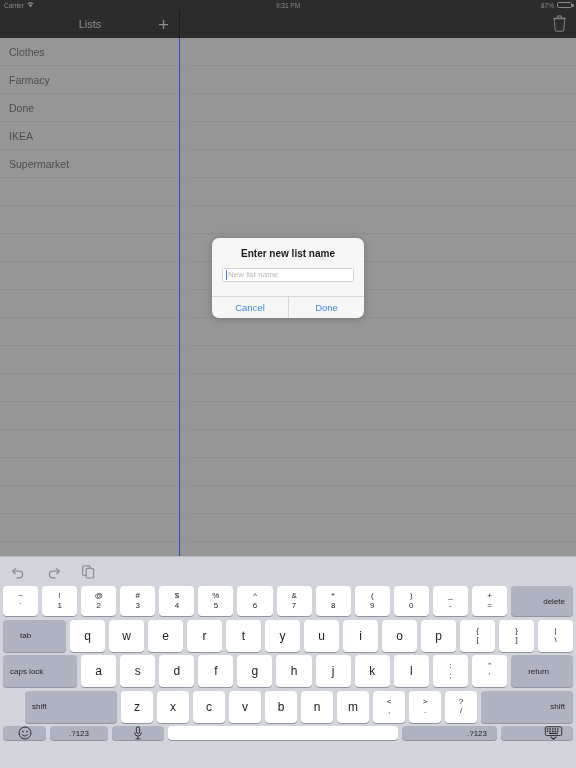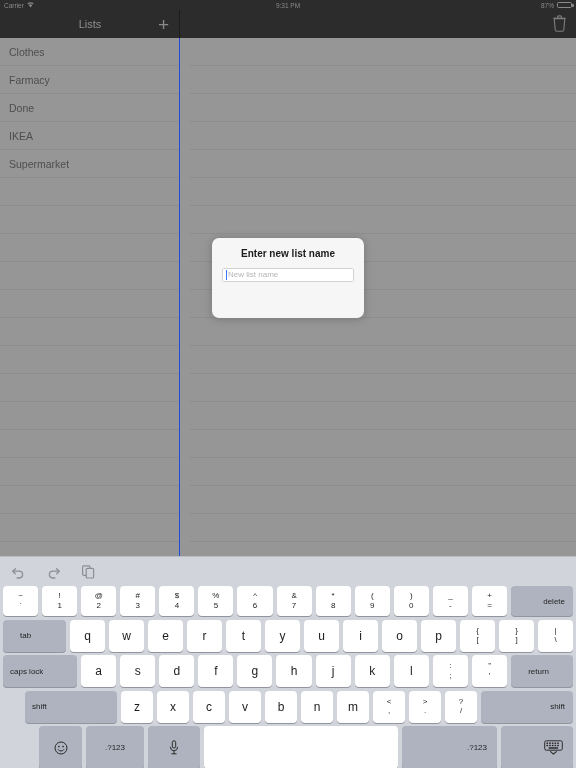--- a/index.html
+++ b/index.html
@@ -177,21 +177,21 @@
     font-size: 8px;
     color: #1f1f1f;
   }
   .key .sup { font-size: 8px; line-height: 1.05; }
   .key .sub { font-size: 8px; line-height: 1.05; }
   .key.letter { font-size: 12px; }
   .row1 { height: 30px; }
   .row2 { height: 32px; }
   .row3 { height: 32px; }
   .row4 { height: 32px; padding-left: 25px; }
-  .row5 { height: 43px; margin-left: 36px; }
+  .row5 { height: 14px; }
   .key.pair { justify-content: center; gap: 1px; }
   .key.tab      { flex: 0 0 63px; align-items: flex-start; padding-left: 17px; justify-content: center; }
   .key.delete   { flex: 0 0 62px; align-items: flex-end;   padding-right: 8px; justify-content: center; }
   .key.caps     { flex: 0 0 74px; align-items: flex-start; padding-left: 7px; justify-content: center; }
   .key.return   { flex: 0 0 62px; align-items: flex-end;   padding-right: 24px; justify-content: center; }
   .key.shift-l  { flex: 0 0 92px; align-items: flex-start; padding-left: 7px; justify-content: center; }
   .key.shift-r  { flex: 0 0 92px; align-items: flex-end;   padding-right: 8px; justify-content: center; }
   .key.emoji    { flex: 0 0 43px; }
   .key.num-l    { flex: 0 0 58px; }
   .key.mic      { flex: 0 0 52px; }
@@ -295,20 +295,24 @@
       </div>
   </div>
 
   <div class="alert">
     <div class="alert-title">Enter new list name</div>
     <div class="alert-field-wrap">
       <div class="alert-field">
         <span class="caret"></span>
         <span class="alert-placeholder">New list name</span>
       </div>
+    </div>
+    <div class="alert-buttons">
+      <div class="alert-btn">Cancel</div>
+      <div class="alert-btn">Done</div>
     </div>
   </div>
 
   <div class="keyboard">
 
     <div class="kb-toolbar">
       <div class="kb-tool">
         <svg width="15" height="15" viewBox="0 0 15 15">
           <path d="M4.2 9.8 L1.8 7.2 L4.4 4.8" fill="none" stroke="#8b8e97" stroke-width="1.3" stroke-linecap="round" stroke-linejoin="round"></path>
           <path d="M1.9 7.2 h6.3 a3.4 3.4 0 0 1 0 6.8 h-2.1" fill="none" stroke="#8b8e97" stroke-width="1.3" stroke-linecap="round"></path>

